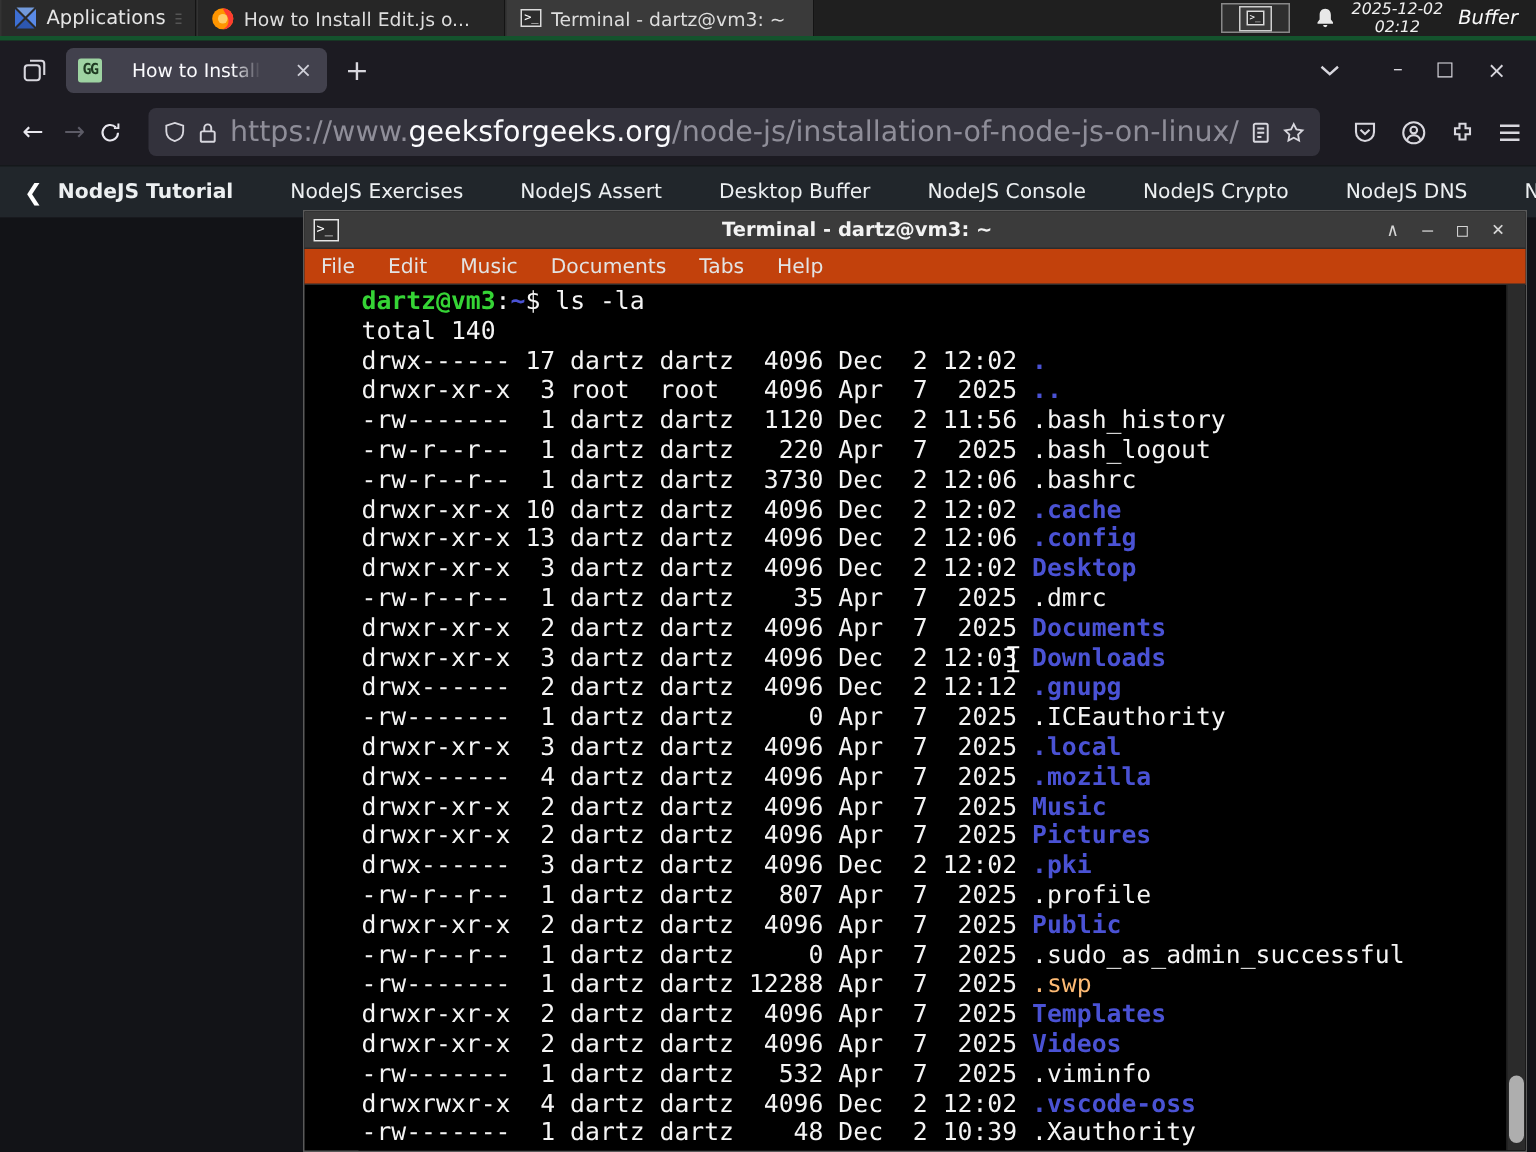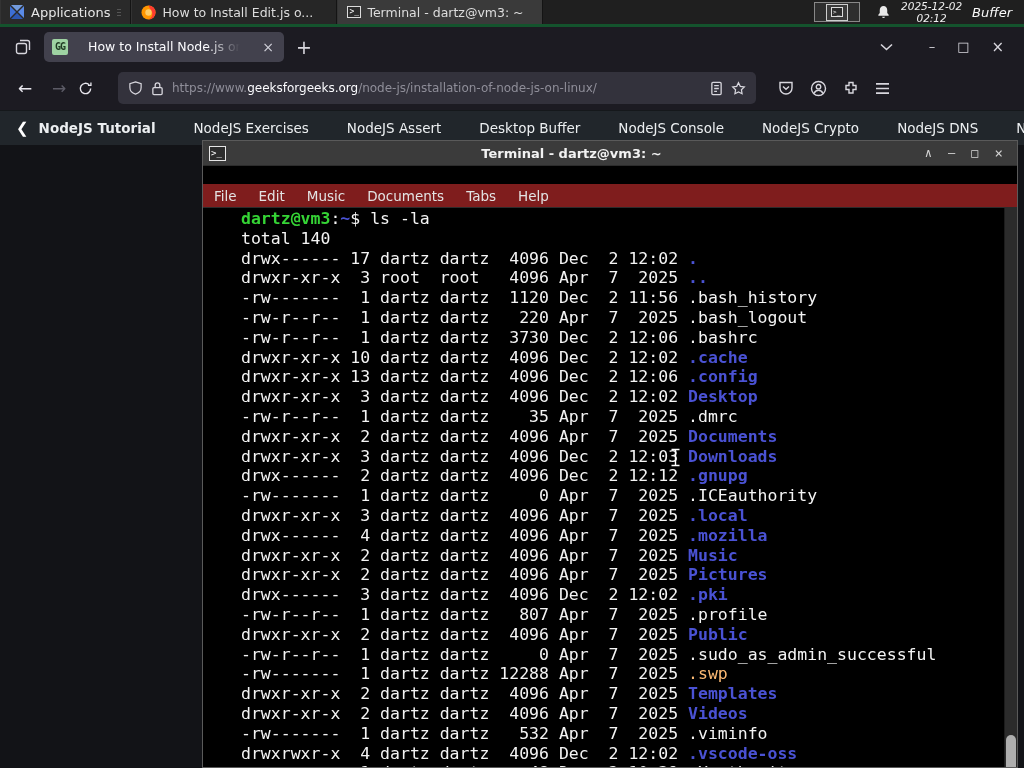--- a/index.html
+++ b/index.html
@@ -30,60 +30,60 @@
   #tray { display:flex; align-items:center; gap:10px; padding:0 10px;font-style:italic; }
   #clock { text-align:center; font-size:10.5px; line-height:12px; color:#f0f0f0; }
   #whoami { font-size:13px; color:#fafafa; padding-right:2px; }
 
   
   #firefox { position:absolute; left:0; top:27px; width:1024px; height:741px;
     background:#1c1b22; z-index:1; }
   #tabbar { height:39px; display:flex; align-items:center; padding:0 8px; gap:6px; }
   .ff-icon-btn { width:30px; height:28px; display:flex; align-items:center; justify-content:center;
     color:#d8d7de; border-radius:4px; }
-  #tab-active { width:240px; height:30px; background:#42414d; border-radius:5px;
+  #tab-active { width:174px; height:30px; background:#42414d; border-radius:5px;
     display:flex; align-items:center; gap:20px; padding:0 8px; color:#fbfbfe; font-size:12.5px; }
   #tab-title { flex:1; white-space:nowrap; overflow:hidden;
     -webkit-mask-image:linear-gradient(90deg,#000 78%,transparent); mask-image:linear-gradient(90deg,#000 78%,transparent); }
   .favicon { width:16px; height:16px; background:#9ed3a2; border-radius:2px; color:#1f3b22;
     font-weight:bold; font-size:10px; display:flex; align-items:center; justify-content:center;
     font-family:"DejaVu Sans Mono",monospace; letter-spacing:-1px; }
   .tab-close { color:#cfcfd8; font-size:14px; padding:0 2px; }
   #newtab { color:#d8d7de; font-size:19px; width:28px; text-align:center; }
   #win-ctrls { display:flex; align-items:center; gap:22px; padding-right:12px; color:#d8d7de; }
   #win-ctrls .wc { font-size:13px; }
 
   #toolbar { height:44px; display:flex; align-items:center; padding:0 10px; gap:4px;
     background:#1c1b22; }
   .nav-arrow { width:30px; text-align:center; font-size:17px; color:#e8e7ee; }
   .nav-arrow.dim { color:#5c5b66; }
   #urlbar { flex:0 0 638px; height:32px; margin-left:6px; background:#33323c; border-radius:5px;
     display:flex; align-items:center; gap:8px; padding:0 10px; font-size:13.5px; }
-  #urlbar .url { white-space:nowrap; overflow:hidden; flex:1; font-size:12px; }
+  #urlbar .url { white-space:nowrap; overflow:hidden; flex:1; font-size:19px; }
   .url .dim { color:#8f8e99; } .url .host { color:#fbfbfe; }
   .tb-right { display:flex; align-items:center; gap:16px; margin-left:18px; color:#d8d7de; }
 
   #sitenav { height:35px; background:#21262b; display:flex; align-items:center;
     color:#eceff1; font-size:13.5px; padding:0 10px; gap:0; border-top:1px solid #15181b; }
   .chev { font-weight:bold; font-size:15px; padding:0 6px; color:#fff; }
   .nav-link { padding:0 19px; white-space:nowrap; }
   .nav-link.first { font-weight:bold; padding-left:4px; }
   #page-content { position:absolute; left:0; top:118px; right:0; bottom:0; background:#121317; }
 
   
   #terminal { position:absolute; left:202px; top:140px; width:816px; height:628px;
     background:#000; border:1px solid #5a5a5a; z-index:30; display:flex; flex-direction:column; }
   #t-titlebar { height:25px; background:#3b3b3b; display:flex; align-items:center;
     padding:0 6px; border-bottom:1px solid #2c2c2c; }
   #t-icon { width:17px; height:15px; background:#2d2d2d; border:1px solid #e6e6e6; color:#fff;
     font-size:9px; line-height:12px; font-family:"DejaVu Sans Mono",monospace; padding-left:1px; }
   #t-title { flex:1; text-align:center; color:#f2f2f2; font-weight:bold; font-size:13px; }
   .t-btn { color:#d5d5d5; font-size:12px; padding:0 8px; font-family:"DejaVu Sans Mono",monospace; }
-  #t-menubar { height:24px; background:#7f1d1d; display:flex; align-items:center; gap:0;
-    color:#e3e3e3; font-size:13.5px; border-bottom:1px solid #2c2c2c;margin-top:18px; }
+  #t-menubar { height:24px; background:#c2410c; display:flex; align-items:center; gap:0;
+    color:#e3e3e3; font-size:13.5px; border-bottom:1px solid #2c2c2c; }
   .menu-item { padding:0 11px; }
   #t-body { position:relative; flex:1; background:#000; overflow:hidden;margin-left:36px; }
   #t-text { position:absolute; left:2px; top:1px; font-family:"DejaVu Sans Mono","Liberation Mono",monospace;
     font-size:16.5px; line-height:19.8px; color:#f4f4f4; white-space:pre; }
   .seg-user { color:#35d435; font-weight:bold; }
   .seg-dir, .name-dir { color:#4a52d4; font-weight:bold; }
   .name-dim { color:#fdba74; }
   #t-scroll { position:absolute; right:0; top:0; bottom:0; width:13px; background:#2b2b2b;
     border-left:1px solid #1c1c1c; }
   #t-thumb { position:absolute; left:1px; width:10px; top:527px; height:45px;

